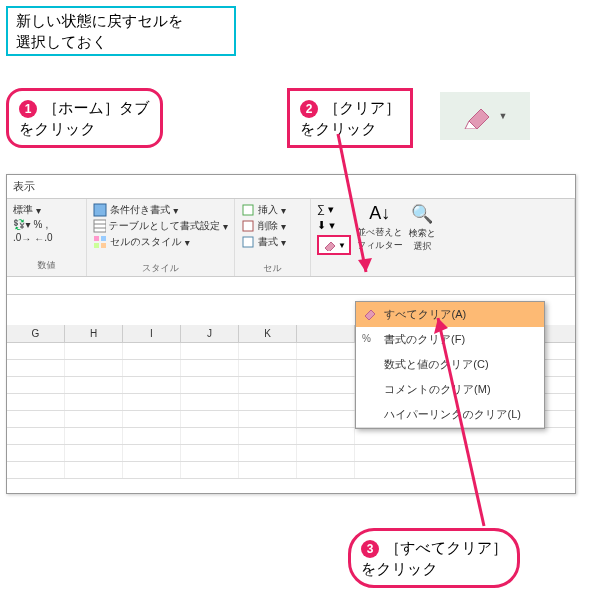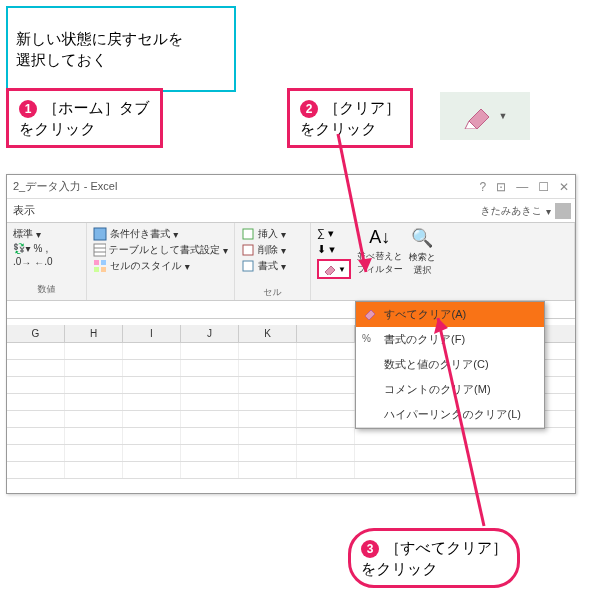--- a/index.html
+++ b/index.html
@@ -1,20 +1,20 @@
 <!DOCTYPE html>
 <html><head>
 <meta charset="utf-8">
 <style>
 * { box-sizing: border-box; margin: 0; padding: 0; }
 body { font-family: "Meiryo", "MS PGothic", sans-serif; font-size: 11px; background: #fff; width: 600px; height: 593px; position: relative; }
-.callout-top { position: absolute; top: 6px; left: 6px; width: 230px; border: 2px solid #00bcd4; background: #fff; padding: 20px 8px; font-size: 15px; line-height: 1.4; }
+.callout-top { position: absolute; top: 6px; left: 6px; width: 230px; border: 2px solid #00bcd4; background: #fff; padding: 2px 8px; font-size: 15px; line-height: 1.4; }
 .callout { position: absolute; border: 3px solid #e91e63; background: #fff; padding: 6px 10px; font-size: 15px; line-height: 1.4; }
 .callout .num { display: inline-block; width: 18px; height: 18px; border-radius: 50%; background: #e91e63; color: #fff; text-align: center; font-size: 12px; font-weight: bold; line-height: 18px; margin-right: 2px; }
-.c1 { top: 88px; left: 6px; }
+.c1 { top: 88px; left: 6px; border-radius: 16px; }
 .c2 { top: 88px; left: 268px; margin-left: 19px; }
 .c3 { top: 528px; left: 348px; border-radius: 26px; }
 .eraser-big { position: absolute; top: 92px; left: 440px; width: 90px; height: 48px; background: #e8f0ea; display: flex; align-items: center; justify-content: center; gap: 8px; }
 .eraser-big .tri { font-size: 9px; color: #555; }
 .excel-win { position: absolute; top: 174px; left: 6px; width: 570px; height: 320px; border: 1px solid #999; background: #fff; box-shadow: 1px 1px 3px rgba(0,0,0,0.2); }
 .titlebar { height: 24px; display: flex; align-items: center; padding: 0 6px; background: #fff; border-bottom: 1px solid #ddd; font-size: 11px; color: #555; }
 .titlebar .ttl { flex: 1; }
 .titlebar .winicons { display: flex; gap: 10px; color: #888; font-size: 12px; }
 .topright { position: absolute; right: 4px; top: 28px; font-size: 10px; color: #555; display: flex; align-items: center; gap: 4px; }
 .topright .avatar { width: 16px; height: 16px; background: #bbb; display: inline-block; }
@@ -29,21 +29,21 @@
 .style-grp { width: 148px; }
 .cell-grp { width: 76px; }
 .edit-grp { flex: 1; }
 .edit-body { display: flex; gap: 6px; }
 .edit-col { display: flex; flex-direction: column; gap: 2px; font-size: 10px; align-items: center; }
 .edit-col .bigico { font-size: 18px; }
 .edit-col .lbl { font-size: 9px; color: #333; text-align: center; }
 .dropdown-eraser { display: flex; align-items: center; gap: 2px; border: 2px solid #e91e63; padding: 2px 3px; background: #fff; }
 .menu { position: absolute; top: 126px; left: 348px; width: 190px; background: #fff; border: 1px solid #999; box-shadow: 2px 2px 5px rgba(0,0,0,0.3); z-index: 50; font-size: 11px; }
 .menu-item { padding: 5px 8px 5px 28px; position: relative; color: #333; }
-.menu-item.highlight { background: #f97316; }
+.menu-item.highlight { background: #fdba74; }
 .menu-item.disabled { color: #aaa; }
 .menu-item .mi-ico { position: absolute; left: 6px; top: 4px; width: 14px; height: 14px; }
 .menu-sep { border-top: 1px solid #ddd; }
 .sheet { position: absolute; top: 150px; left: 0; right: 0; bottom: 0; overflow: hidden; background: #fff; }
 .colheads { display: flex; background: #f0f0f0; border-bottom: 1px solid #ccc; height: 18px; }
 .colheads div { width: 58px; border-right: 1px solid #ccc; text-align: center; font-size: 10px; color: #333; line-height: 18px; }
 .rows { }
 .row-c { display: flex; height: 17px; border-bottom: 1px solid #ddd; }
 .row-c div { width: 58px; border-right: 1px solid #eee; }
 svg.arrow { position: absolute; pointer-events: none; z-index: 100; }
@@ -69,30 +69,20 @@
 
 <div class="eraser-big">
   <svg width="28" height="26">
     <path d="M6 18 L18 6 L26 14 L14 26 Z" fill="#e29ab5" stroke="#c06088"></path>
     <path d="M6 18 L12 24 L14 26 L2 26 Z" fill="#fff" stroke="#c06088"></path>
   </svg>
   <span class="tri">▼</span>
 </div>
 
 <div class="excel-win">
-  <div class="titlebar">
-    <span class="ttl">2_データ入力 - Excel</span>
-    <span class="winicons">
-      <span>?</span>
-      <span>⊡</span>
-      <span>—</span>
-      <span>☐</span>
-      <span>✕</span>
-    </span>
-  </div>
   <div class="topright">
     <span>きたみあきこ</span> ▾
     <span class="avatar"></span>
   </div>
   <div class="view-lbl">表示</div>
 
   <div class="ribbon">
 
     <div class="grp num-grp">
       <div class="grp-body">
@@ -129,20 +119,21 @@
         <div class="row">
           <svg class="ico">
               <rect x="1" y="1" width="5" height="5" fill="#f9c"></rect>
               <rect x="8" y="1" width="5" height="5" fill="#9cf"></rect>
               <rect x="1" y="8" width="5" height="5" fill="#cf9"></rect>
               <rect x="8" y="8" width="5" height="5" fill="#fc9"></rect>
             </svg>
           <span>セルのスタイル</span> ▾
         </div>
       </div>
+      <div class="grp-lbl">スタイル</div>
     </div>
 
     <div class="grp cell-grp">
       <div class="grp-body">
         <div class="row">
           <svg class="ico">
               <rect x="2" y="2" width="10" height="10" fill="#fff" stroke="#5a5"></rect>
             </svg>
           <span>挿入</span> ▾
         </div>

